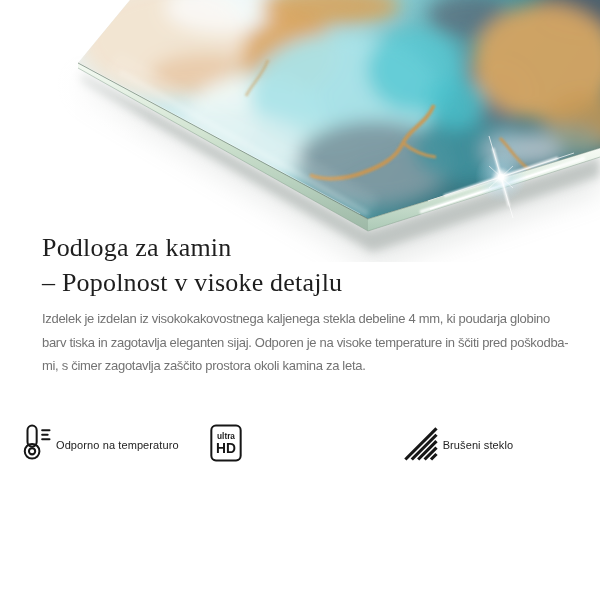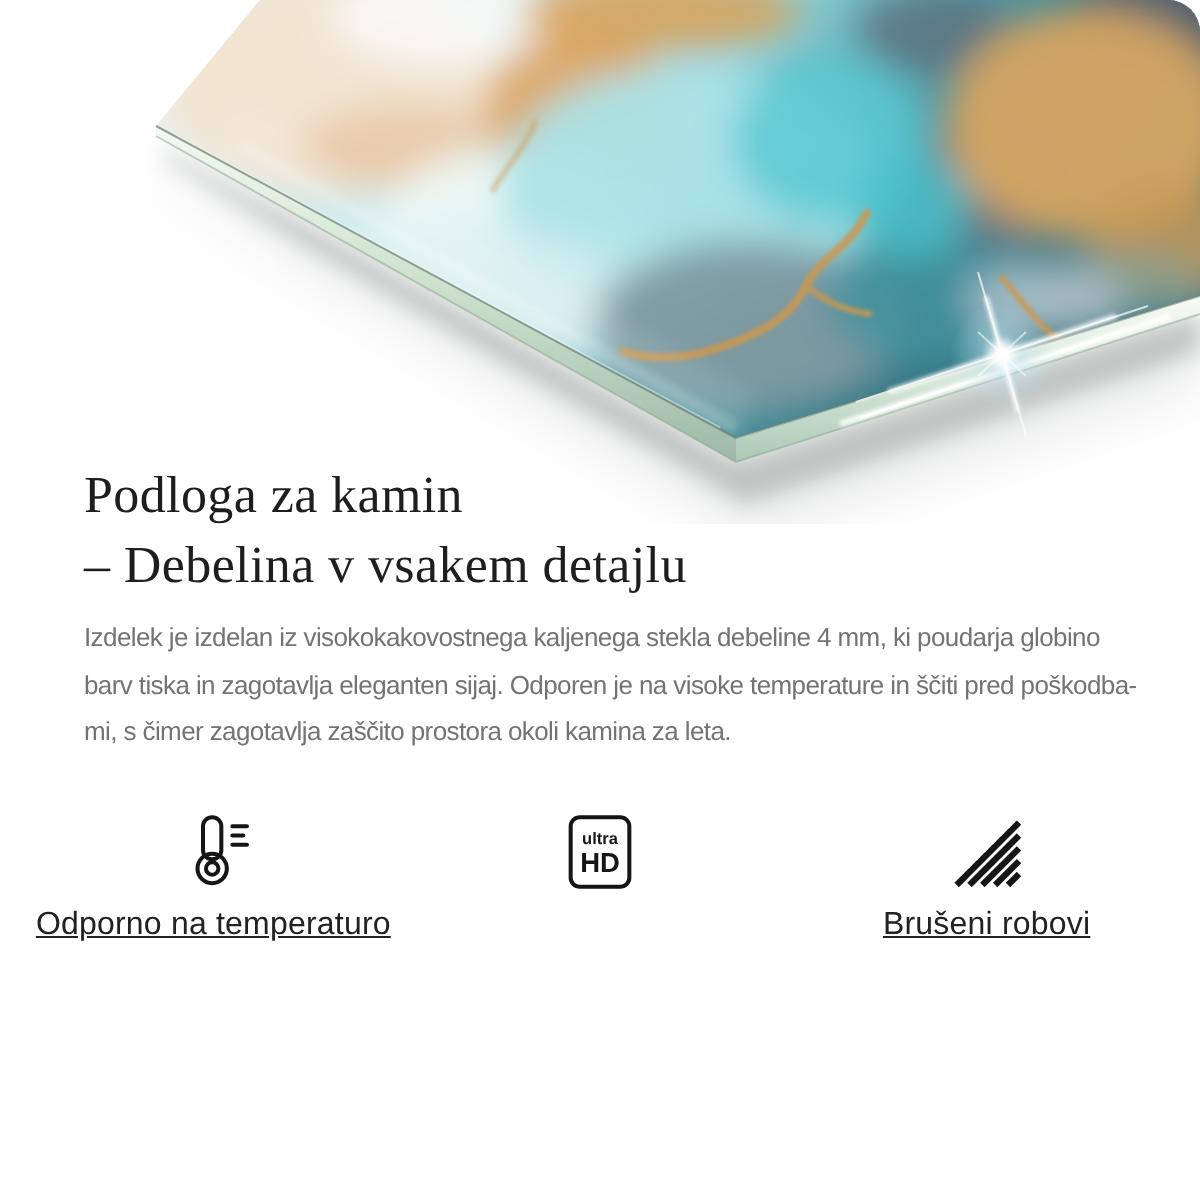--- a/index.html
+++ b/index.html
@@ -1,29 +1,29 @@
 <!DOCTYPE html>
 <html><head>
 <meta charset="utf-8">
 <style>
   html,body{margin:0;padding:0;background:#fff;}
   .stage{position:relative;width:600px;height:600px;background:#ffffff;overflow:hidden;
-         font-family:"Liberation Sans",sans-serif;border-radius:16px;}
+         font-family:"Liberation Sans",sans-serif;}
   .hero{position:absolute;left:0;top:0;width:600px;height:262px;}
   .hero svg{display:block;}
   .headline{position:absolute;left:42px;top:231px;margin:0;
             font-family:"Liberation Serif","DejaVu Serif",serif;font-weight:400;
             font-size:26px;line-height:34.5px;color:#1e1e1e;letter-spacing:0.2px;white-space:nowrap;}
   .desc{position:absolute;left:42px;top:307px;font-size:13px;line-height:23.5px;
         color:#737373;letter-spacing:-0.3px;white-space:nowrap;}
   .features{position:absolute;left:10px;top:398px;width:580px;
             display:grid;grid-template-columns:1fr 1fr 1fr;grid-auto-rows:84px;}
-  .feature{display:flex;flex-direction:column;align-items:center;justify-content:flex-start;padding-top:5px;}
+  .feature{display:flex;flex-direction:row;align-items:center;justify-content:flex-start;padding-top:5px;}
   .feature .icon{width:46px;height:46px;display:flex;align-items:center;justify-content:center;}
-  .feature .label{margin-top:5px;font-size:16px;color:#222;letter-spacing:0.1px;white-space:nowrap;text-decoration:underline;}
+  .feature .label{margin-top:5px;font-size:11px;color:#222;letter-spacing:0.1px;white-space:nowrap;}
   .ic{stroke:#161616;stroke-width:2.2;fill:none;stroke-linecap:round;stroke-linejoin:round;}
 </style>
 </head>
 <body>
 
 <div class="stage">
 
   <div class="hero">
     <svg width="600" height="262" viewBox="0 0 600 262" xmlns="http://www.w3.org/2000/svg">
       <defs>
@@ -147,21 +147,21 @@
         <path d="M489,166 L513,188" stroke="#ffffff" stroke-width="1" opacity="0.55"></path>
         <path d="M513,166 L489,188" stroke="#ffffff" stroke-width="1" opacity="0.55"></path>
         <circle cx="501" cy="177" r="6" fill="#ffffff" opacity="0.8" filter="url(#b2)"></circle>
         <circle cx="501" cy="177" r="3" fill="#ffffff"></circle>
       </g>
     </svg>
   </div>
 
   <h1 class="headline">
     <span>Podloga za kamin</span><br>
-    <span>– Debelina v vsakem detajlu</span>
+    <span>– Popolnost v visoke detajlu</span>
   </h1>
 
   <div class="desc">
     <div>Izdelek je izdelan iz visokokakovostnega kaljenega stekla debeline 4 mm, ki poudarja globino</div>
     <div>barv tiska in zagotavlja eleganten sijaj. Odporen je na visoke temperature in ščiti pred poškodba-</div>
     <div>mi, s čimer zagotavlja zaščito prostora okoli kamina za leta.</div>
   </div>
 
   <div class="features">
 
@@ -194,18 +194,18 @@
         <svg width="44" height="44" viewBox="0 0 48 48">
           <g stroke="#161616" stroke-width="3.4" stroke-linecap="butt">
             <line x1="8" y1="42" x2="42" y2="8"></line>
             <line x1="15" y1="42" x2="42" y2="15"></line>
             <line x1="22" y1="42" x2="42" y2="22"></line>
             <line x1="29" y1="42" x2="42" y2="29"></line>
             <line x1="36" y1="42" x2="42" y2="36"></line>
           </g>
         </svg>
       </div>
-      <div class="label">Brušeni robovi</div>
+      <div class="label">Brušeni steklo</div>
     </div>
 
 
   </div>
 </div>
 
 </body></html>

